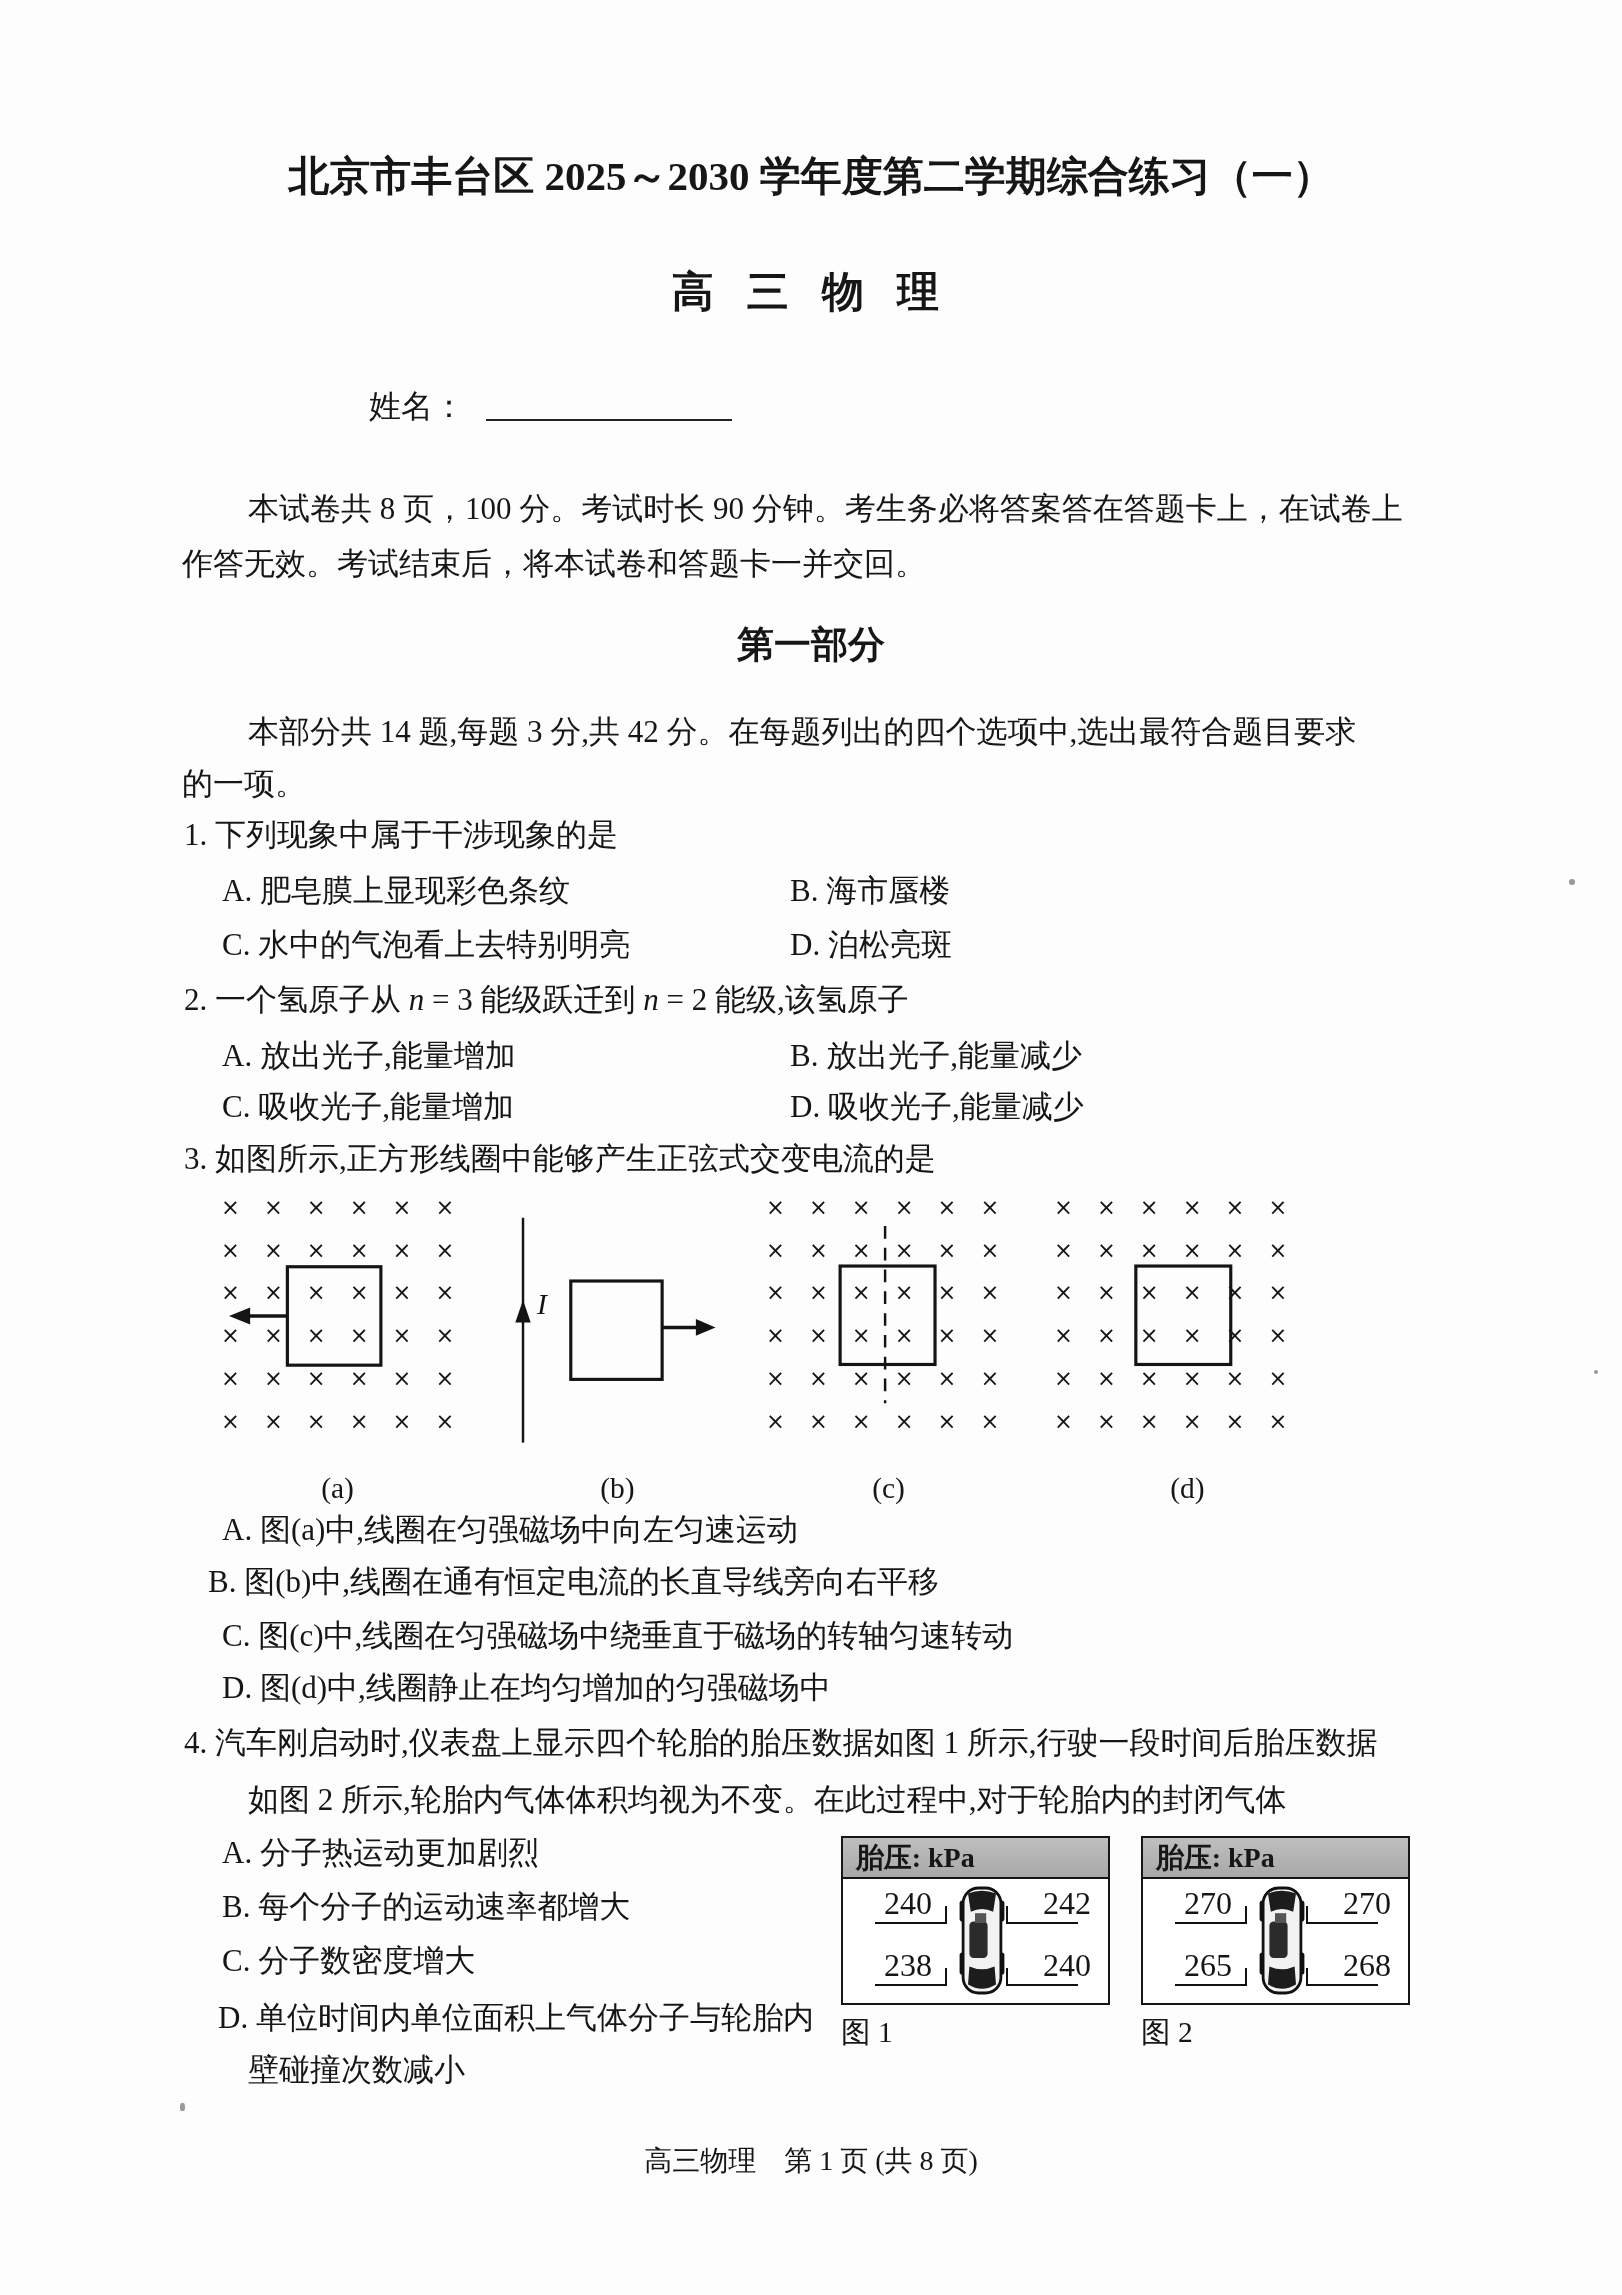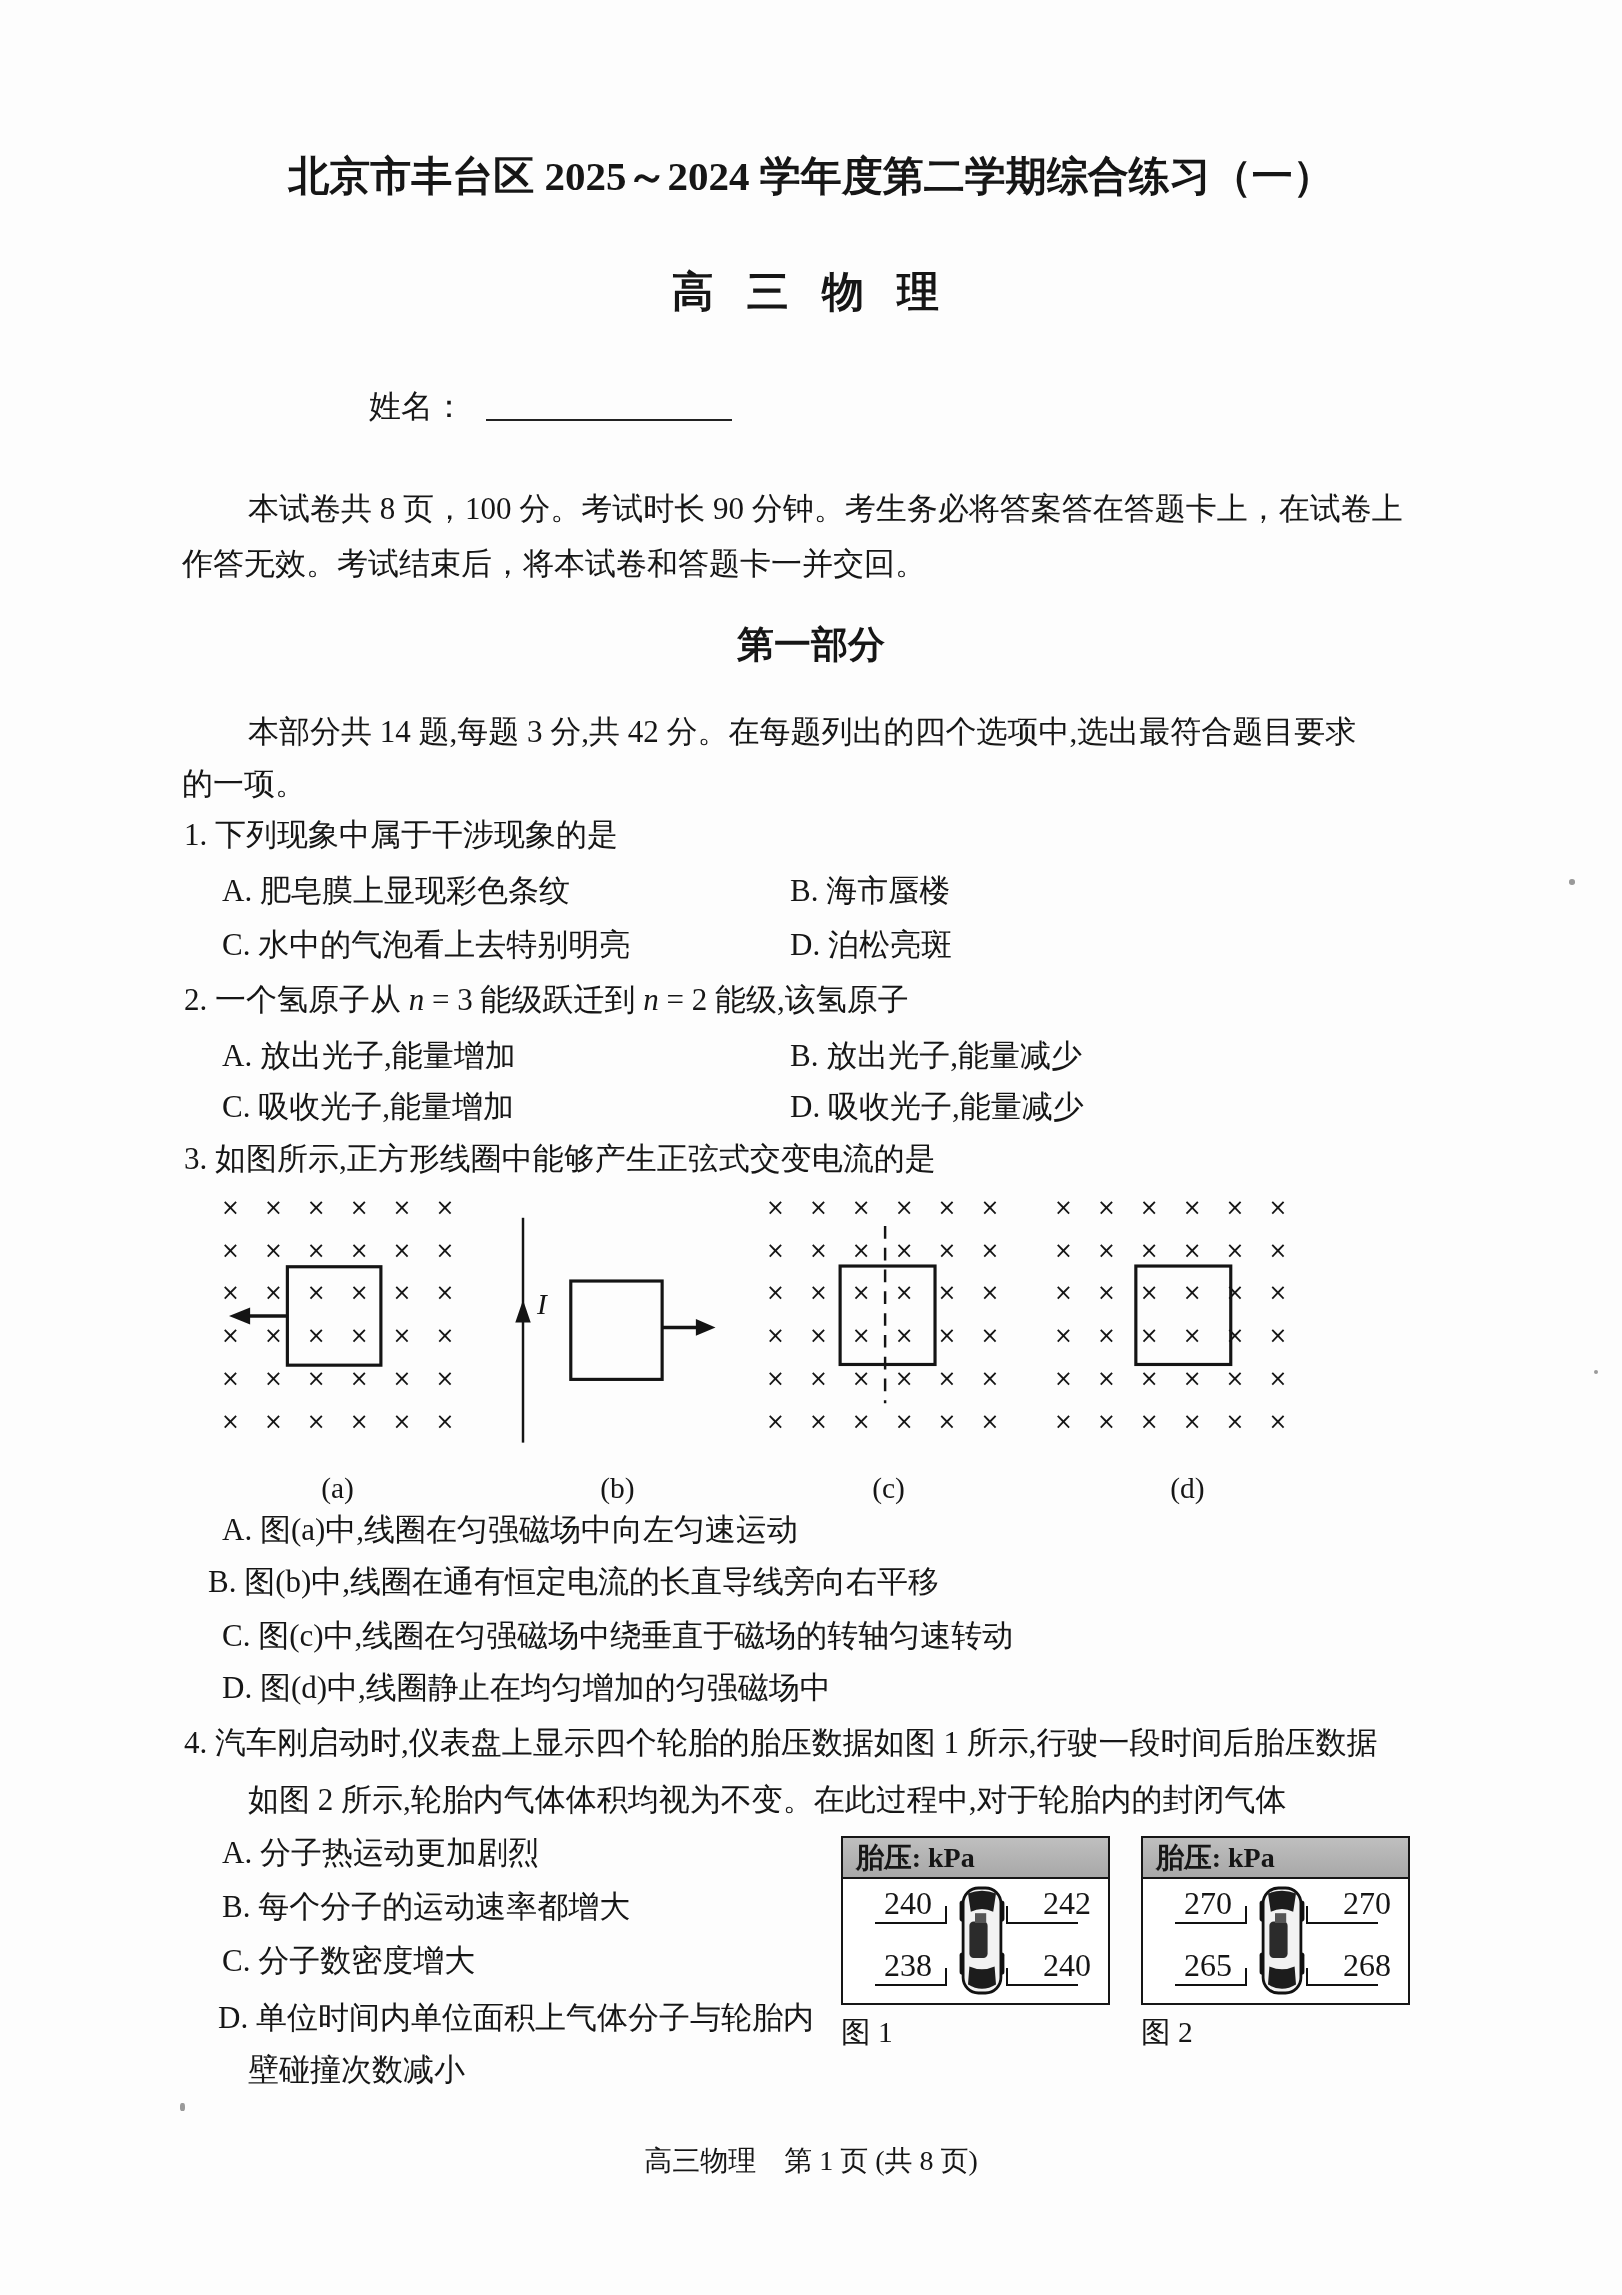--- a/index.html
+++ b/index.html
@@ -36,21 +36,21 @@
   .b-br{left:163px; top:89px; border-left:2.1px solid #111;}
   .carsvg{position:absolute; left:111px; top:5.6px;}
   .caption{position:absolute; width:269px; font-size:29.5px;}
   .speck{position:absolute; background:#9a9a9a; border-radius:50%;}
 </style>
 </head>
 <body>
 
 <div class="page">
 
-  <div class="ln ctr title" style="top:151px;">北京市丰台区 2025～2024 学年度第二学期综合练习（一）</div>
+  <div class="ln ctr title" style="top:151px;">北京市丰台区 2025～2030 学年度第二学期综合练习（一）</div>
   <div class="ln ctr subtitle" style="top:266px;">高 三 物 理</div>
 
   <div class="ln namefont" style="left:369px; top:386px;">
     <span>姓名：</span><span class="blank" style="width:246px;"></span>
   </div>
 
   <div class="ln" style="left:248px; top:490px;">本试卷共 8 页，100 分。考试时长 90 分钟。考生务必将答案答在答题卡上，在试卷上</div>
   <div class="ln" style="left:182px; top:545px;">作答无效。考试结束后，将本试卷和答题卡一并交回。</div>
 
   <div class="ln ctr h1" style="top:622px;">第一部分</div>

